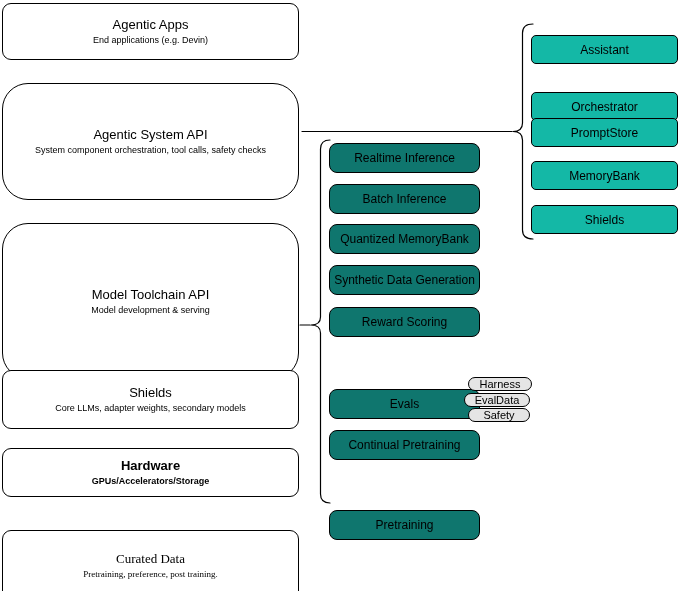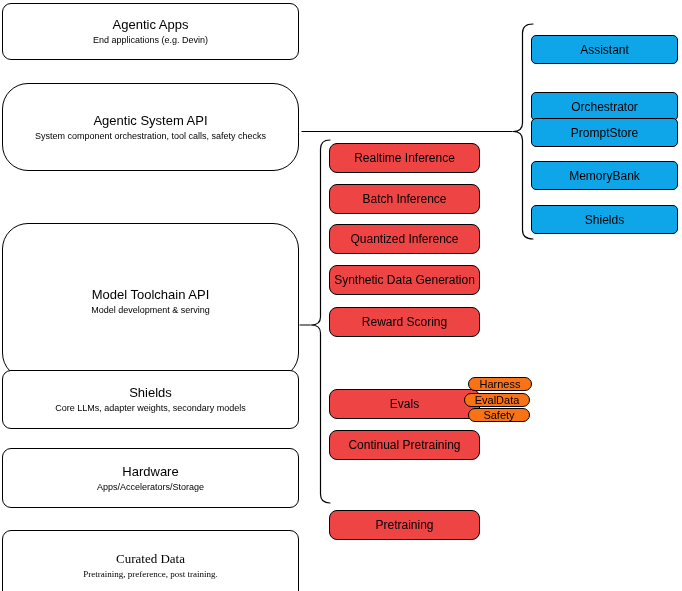--- a/index.html
+++ b/index.html
@@ -37,51 +37,51 @@
   .box-title { font-size: 13px; line-height: 15px; }
   .box-subtitle { font-size: 9px; line-height: 11px; padding: 0 6px; }
 
   .mid-box {
     position: absolute;
     left: 329px;
     width: 151px;
     height: 30px;
     border: 1.2px solid #000000;
     border-radius: 8px;
-    background: #ef4444;
+    background: #0f766e;
     box-sizing: border-box;
     display: flex;
     align-items: center;
     justify-content: center;
     font-size: 12px;
     white-space: nowrap;
   }
 
   .right-box {
     position: absolute;
     left: 531px;
     width: 147px;
     height: 29px;
     border: 1.2px solid #000000;
     border-radius: 5px;
-    background: #0ea5e9;
+    background: #14b8a6;
     box-sizing: border-box;
     display: flex;
     align-items: center;
     justify-content: center;
     font-size: 12px;
     white-space: nowrap;
   }
 
   .eval-tag {
     position: absolute;
     height: 14px;
     border: 1.2px solid #000000;
     border-radius: 8px;
-    background: #f97316;
+    background: #e5e5e5;
     box-sizing: border-box;
     display: flex;
     align-items: center;
     justify-content: center;
     font-size: 11px;
     line-height: 12px;
     white-space: nowrap;
     z-index: 3;
   }
 </style>
@@ -99,53 +99,53 @@
     <path d="M 330 140 C 324 140 320.5 142.5 320.5 149 L 320.5 317 C 320.5 322 318 325 311 325 C 318 325 320.5 328 320.5 333 L 320.5 494 C 320.5 500.5 324 503 330 503"></path>
 
     <path d="M 533 24 C 527 24 522.5 26.5 522.5 33 L 522.5 123 C 522.5 128 520 131.5 513 131.5 C 520 131.5 522.5 135 522.5 140 L 522.5 230 C 522.5 236.5 527 239 533 239"></path>
   </svg>
 
   <div class="stack-box" style="top:3px; height:57px; border-radius:9px;">
     <div class="box-title">Agentic Apps</div>
     <div class="box-subtitle">End applications (e.g. Devin)</div>
   </div>
 
-  <div class="stack-box" style="top:83px; height:88px; border-radius:26px;">
+  <div class="stack-box" style="top:83px; height:117px; border-radius:26px;">
     <div class="box-title">Agentic System API</div>
     <div class="box-subtitle">System component orchestration, tool calls, safety checks</div>
   </div>
 
   <div class="stack-box" style="top:223px; height:156px; border-radius:26px;">
     <div class="box-title">Model Toolchain API</div>
     <div class="box-subtitle">Model development &amp; serving</div>
   </div>
 
   <div class="stack-box" style="top:370px; height:59px; border-radius:9px;">
     <div class="box-title">Shields</div>
     <div class="box-subtitle">Core LLMs, adapter weights, secondary models</div>
   </div>
 
-  <div class="stack-box" style="top:448px; height:60px; border-radius:9px;">
+  <div class="stack-box" style="top:448px; height:49px; border-radius:9px;font-weight:bold;">
     <div class="box-title">Hardware</div>
-    <div class="box-subtitle">Apps/Accelerators/Storage</div>
+    <div class="box-subtitle">GPUs/Accelerators/Storage</div>
   </div>
 
   <div class="stack-box" style="top:530px; height:71px; border-radius:9px;font-family:Liberation Serif, serif;">
     <div class="box-title">Curated Data</div>
     <div class="box-subtitle">Pretraining, preference, post training.</div>
   </div>
 
   <div class="mid-box" style="top:143px;">
     <span>Realtime Inference</span>
   </div>
   <div class="mid-box" style="top:184px;">
     <span>Batch Inference</span>
   </div>
   <div class="mid-box" style="top:224px;">
-    <span>Quantized Inference</span>
+    <span>Quantized MemoryBank</span>
   </div>
   <div class="mid-box" style="top:265px;">
     <span>Synthetic Data Generation</span>
   </div>
   <div class="mid-box" style="top:307px;">
     <span>Reward Scoring</span>
   </div>
   <div class="mid-box" style="top:389px;">
     <span>Evals</span>
   </div>

